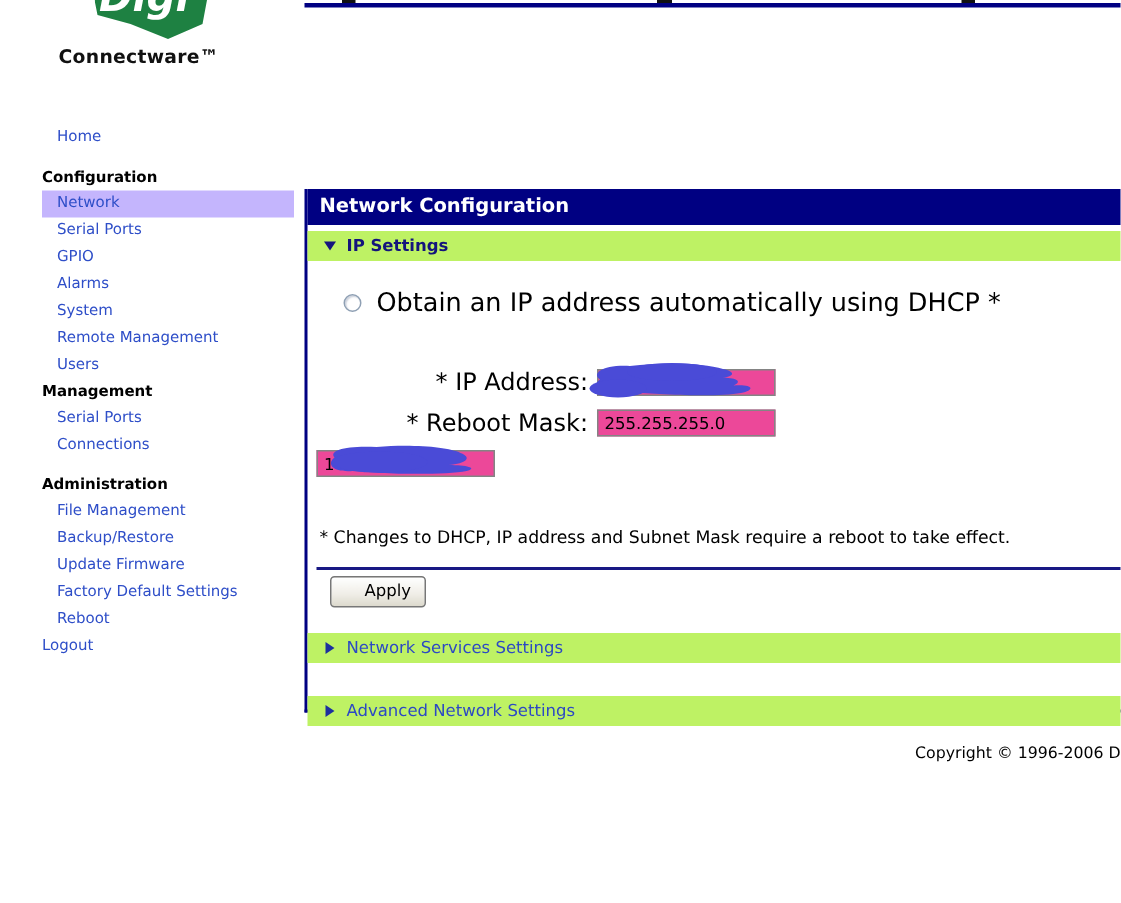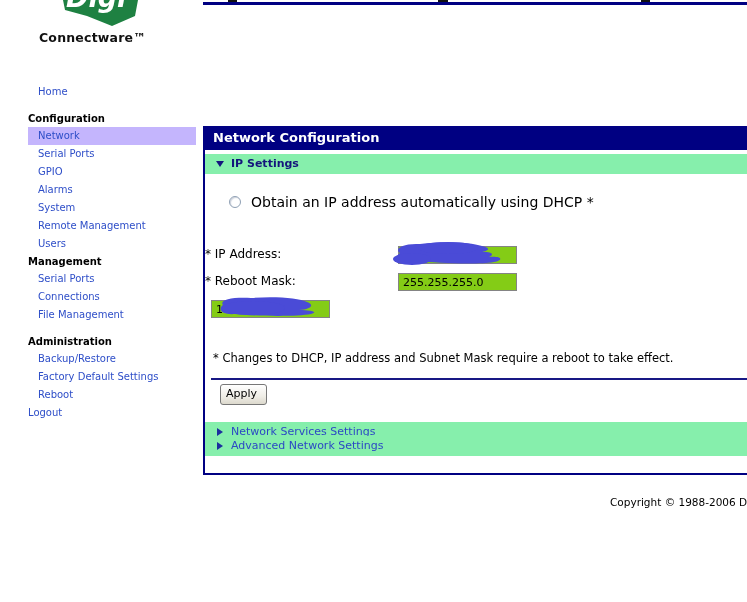--- a/index.html
+++ b/index.html
@@ -21,51 +21,51 @@
   .side-link { color:#2e4ec8; padding-left:10px; cursor:pointer; }
   .side-link.active { background:#c4b5fd; }
   .side-head { height:17px; line-height:17px; font-weight:bold; color:#000; }
   .gap9 { margin-top:9px; } .gap10 { margin-top:0; }
 
   
   #panel { left:203px; top:82px; width:544px; height:349px;
     border-left:2px solid #000082; border-bottom:2px solid #000082;margin-top:44px; }
   #panel-title { left:0; top:0; right:0; height:24px; background:#000082;
     color:#fff; font-weight:bold; font-size:13px; line-height:24px; padding-left:8px; }
-  .section-bar { left:0; right:0; height:20px; background:#86efac; cursor:pointer; }
+  .section-bar { left:0; right:0; height:20px; background:#bef264; cursor:pointer; }
   .tri-down { position:absolute; left:11px; top:7px; width:0; height:0;
     border-left:4px solid transparent; border-right:4px solid transparent;
     border-top:6px solid #15157e; }
   .tri-right { position:absolute; left:12px; top:6px; width:0; height:0;
     border-top:4px solid transparent; border-bottom:4px solid transparent;
     border-left:6px solid #1c2f9e; }
   .bar-label-bold { position:absolute; left:26px; top:0; line-height:20px;
     font-size:11px; font-weight:bold; color:#14147c; }
   .bar-label { position:absolute; left:26px; top:0; line-height:20px;
     font-size:11px; color:#2c49c4; }
 
   
   .radio-row { left:24px; height:14px; display:flex; align-items:center; }
   .radio { width:12px; height:12px; border-radius:50%; background:#fff;
     border:1px solid #8fa0b4; box-shadow:inset 1px 1px 1px rgba(60,80,120,.25); }
   .radio.sel::after { content:""; display:block; width:6px; height:6px;
     border-radius:50%; background:#1f52dc; margin:2px; }
-  .radio-label { margin-left:10px; font-size:14px; color:#000; }
+  .radio-label { margin-left:10px; font-size:17px; color:#000; }
 
   
   .field-row { left:0; height:20px; display:flex; align-items:center; }
-  .field-label { width:187px; font-size:12px; color:#000; }
+  .field-label { width:187px; text-align:right; font-size:16px; color:#000; }
   .field-input-wrap { position:relative; margin-left:6px; }
   .field-input { width:119px; height:18px; border:1px solid #848484;
-    font-size:11px; padding:1px 2px 0 4px; font-family:inherit; color:#000; background:#84cc16; }
+    font-size:11px; padding:1px 2px 0 4px; font-family:inherit; color:#000; background:#ec4899; }
   .scribble { position:absolute; left:-8px; top:-5px; pointer-events:none; }
 
   #note { left:8px; top:225px; font-size:11.5px; color:#000; white-space:nowrap; }
   #rule { left:6px; right:0; top:252px; height:2px; background:#181884; }
-  #apply-btn { left:15px; top:258px; height:21px; padding:1px 9px 3px 5px;
+  #apply-btn { left:15px; top:258px; height:21px; padding:1px 9px 3px 22px;
     font-size:11px; font-family:inherit; color:#000;
     background:linear-gradient(#ffffff,#efede6 60%,#dcd9cd);
     border:1px solid #777; border-radius:3px; cursor:pointer; }
 
   #copyright { left:610px; top:496px; font-size:10.5px; color:#000; white-space:nowrap; }
 </style>
 </head>
 <body>
 
 <div class="abs" id="top-rule"></div>
@@ -97,23 +97,24 @@
   <div class="side-row side-link">GPIO</div>
   <div class="side-row side-link">Alarms</div>
   <div class="side-row side-link">System</div>
   <div class="side-row side-link">Remote Management</div>
   <div class="side-row side-link">Users</div>
 
   <div class="side-row side-head gap10">Management</div>
   <div class="side-row side-link">Serial Ports</div>
   <div class="side-row side-link">Connections</div>
 
+  <div class="side-row side-head gap9">Administration</div>
   <div class="side-row side-link">File Management</div>
-  <div class="side-row side-head gap9">Administration</div>
   <div class="side-row side-link">Backup/Restore</div>
+  <div class="side-row side-link">Update Firmware</div>
   <div class="side-row side-link">Factory Default Settings</div>
   <div class="side-row side-link">Reboot</div>
 
   <div class="side-row side-link gap10" style="padding-left:0;">Logout</div>
 </div>
 
 <div class="abs" id="panel">
 
   <div class="abs" id="panel-title">Network Configuration</div>
 
@@ -155,19 +156,19 @@
   </div>
 
   <div class="abs" id="note">* Changes to DHCP, IP address and Subnet Mask require a reboot to take effect.</div>
   <div class="abs" id="rule"></div>
   <button class="abs" id="apply-btn">Apply</button>
 
   <div class="abs section-bar" style="top:296px;">
     <span class="tri-right"></span>
     <span class="bar-label">Network Services Settings</span>
   </div>
-  <div class="abs section-bar" style="top:310px;">
+  <div class="abs section-bar" style="top:338px;">
     <span class="tri-right"></span>
     <span class="bar-label">Advanced Network Settings</span>
   </div>
 </div>
 
-<div class="abs" id="copyright">Copyright © 1988-2006 D</div>
+<div class="abs" id="copyright">Copyright © 1996-2006 D</div>
 
 </body></html>

